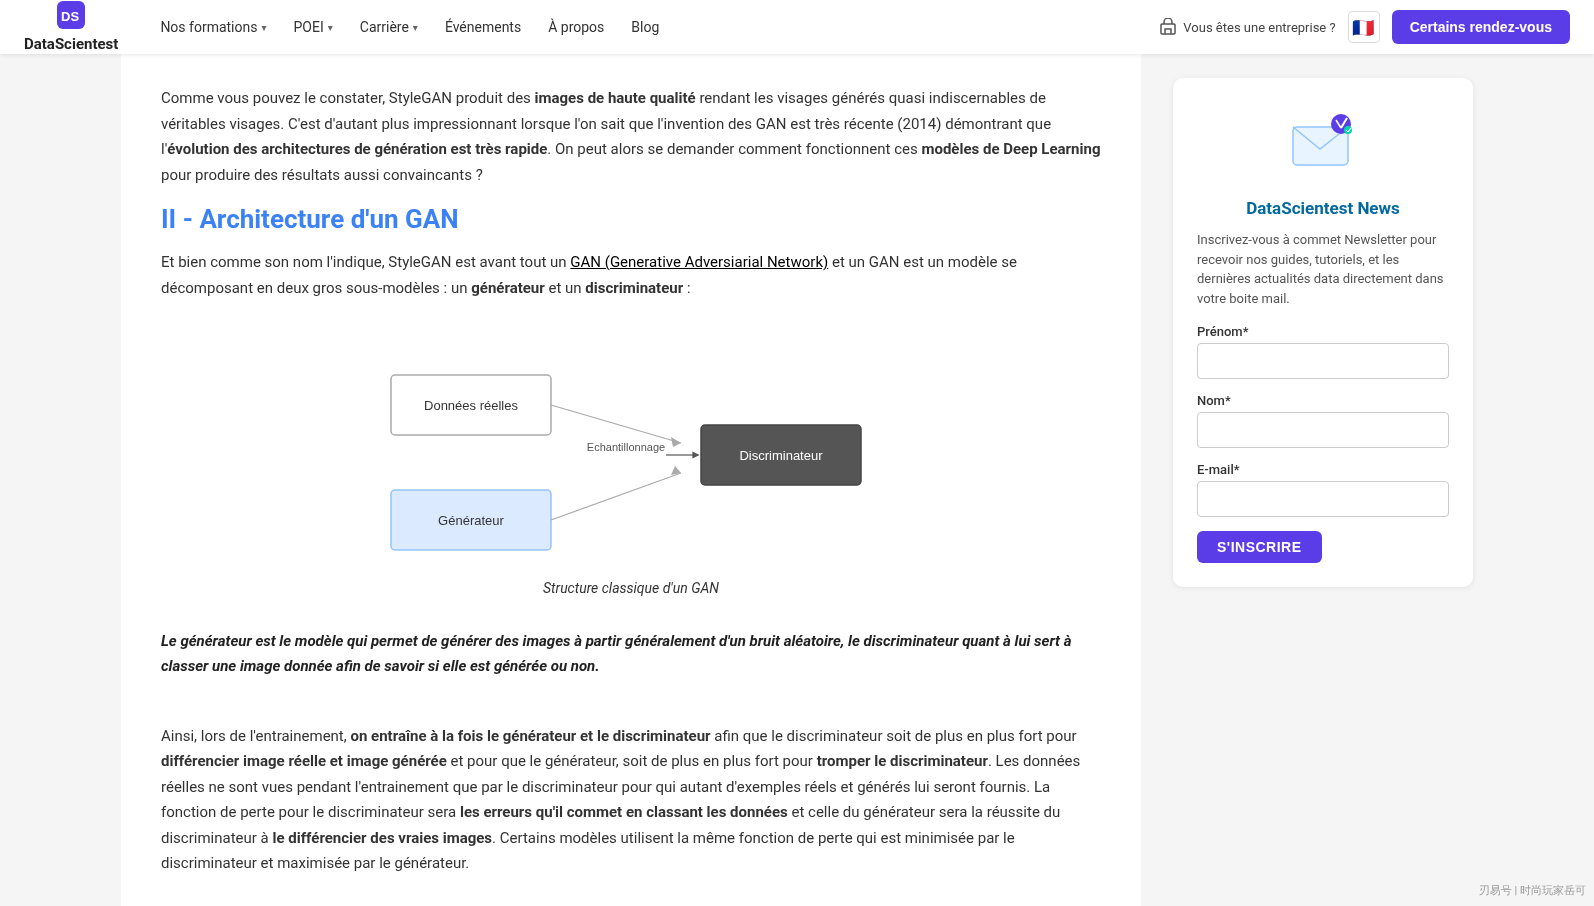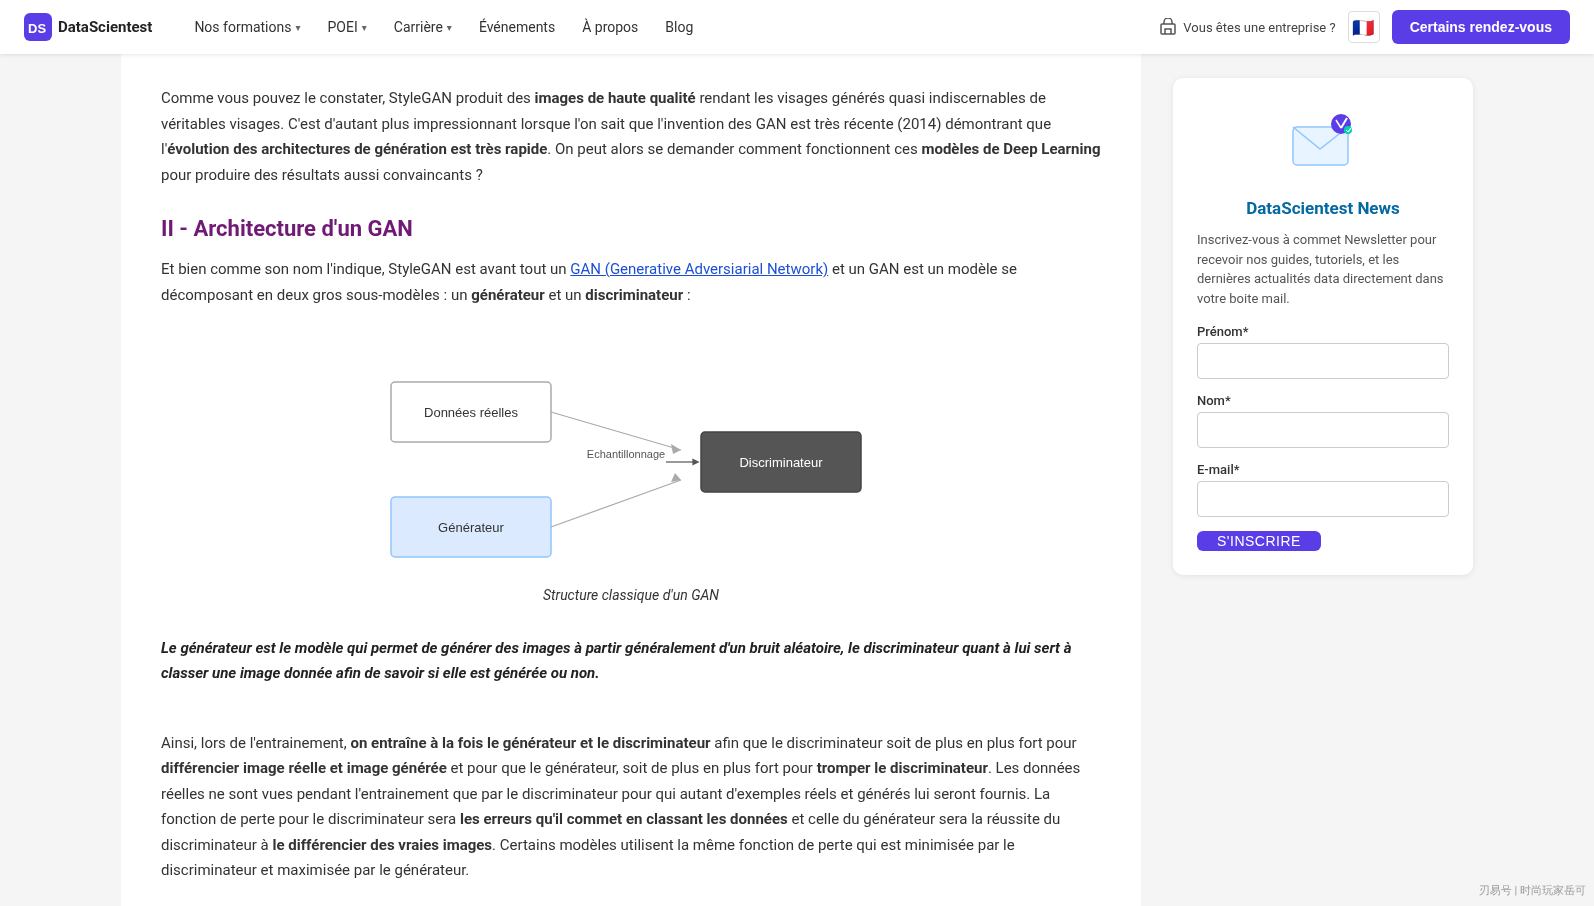--- a/index.html
+++ b/index.html
@@ -24,20 +24,21 @@
     }
     .navbar-logo {
       display: flex;
       align-items: center;
       gap: 6px;
       font-weight: 700;
       font-size: 15px;
       color: #222;
       text-decoration: none;
       margin-right: 32px;
+      flex-direction: column;
     }
     .navbar-logo-icon {
       width: 28px;
       height: 28px;
     }
     .navbar-nav {
       display: flex;
       align-items: center;
       gap: 7px;
       flex: 1;
@@ -114,28 +115,28 @@
       padding: 32px 40px;
     }
 
     .article-content p {
       line-height: 1.7;
       margin-bottom: 16px;
       color: #333;
     }
 
     .section-heading {
-      font-size: 22px;
+      font-size: 26px;
       font-weight: 700;
-      color: #701a75;
-      margin: 28px 0 16px 0;
+      color: #3b82f6;
+      margin: 16px 0 16px 0;
     }
 
     .intro-link {
-      color: #1d4ed8;
+      color: #000000;
       text-decoration: underline;
     }
 
     
     .diagram-container {
       margin: 24px auto;
       width: 520px;
       position: relative;
     }
     .diagram-svg-wrapper {
@@ -225,23 +226,23 @@
     .checkbox-label {
       font-size: 12px;
       color: #555;
       line-height: 1.5;
     }
     .submit-btn {
       background: #5b3de8;
       color: #fff;
       border: none;
       border-radius: 6px;
-      padding: 2px 20px;
+      padding: 8px 20px;
       font-size: 14px;
-      font-weight: 400;
+      font-weight: 700;
       cursor: pointer;
       letter-spacing: 0.5px;
     }
 
     
     .watermark {
       position: fixed;
       bottom: 8px;
       right: 8px;
       font-size: 11px;

